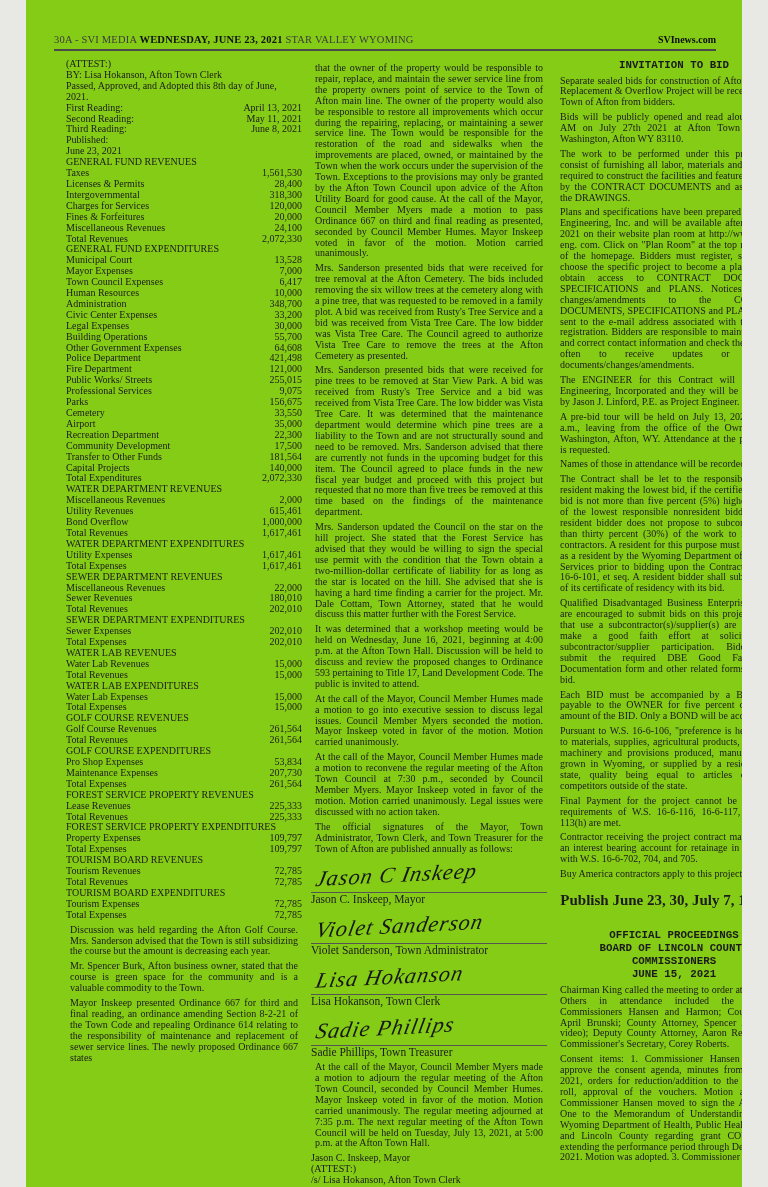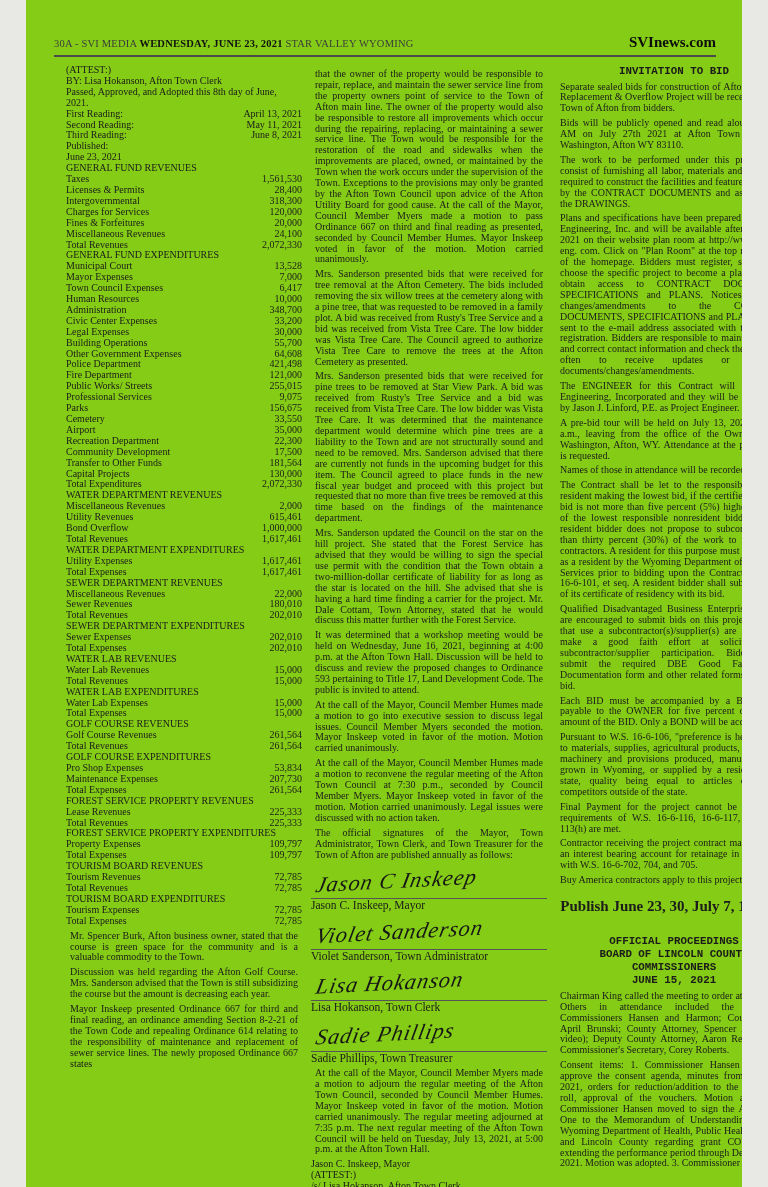--- a/index.html
+++ b/index.html
@@ -8,21 +8,21 @@
     background:#84cc16; color:#1b1b1b; overflow:hidden;
     font-family:"Liberation Serif","DejaVu Serif",serif;
   }
   
   .masthead {
     display:flex; justify-content:space-between; align-items:baseline;
     padding:34px 26px 4px 28px;
   }
   .masthead-left { font-size:10.5px; color:#3c3c3c; letter-spacing:.2px; }
   .masthead-left b { color:#111; }
-  .masthead-site { font-size:15px; font-weight:bold; color:#0d0d0d; }
+  .masthead-site { font-size:10px; font-weight:bold; color:#0d0d0d; }
   .masthead-rule { border:0; border-top:2px solid #4a4a4a; margin:0 26px 8px 28px; }
   
   .columns { display:flex; gap:9px; padding:0 22px 0 40px; }
   .col { width:236px; flex:0 0 236px; font-size:10px; line-height:10.9px; text-align:justify; }
   
   .ledger-row { display:flex; justify-content:space-between; line-height:10.9px; }
   .ledger-label { text-align:left; }
   .ledger-value { text-align:right; white-space:nowrap; padding-left:6px; }
   
   p.para { margin:4px; text-align:justify; }
@@ -232,21 +232,21 @@
             <span class="ledger-value">17,500</span>
           </div>
 
           <div class="ledger-row">
             <span class="ledger-label">Transfer to Other Funds</span>
             <span class="ledger-value">181,564</span>
           </div>
 
           <div class="ledger-row">
             <span class="ledger-label">Capital Projects</span>
-            <span class="ledger-value">130,000</span>
+            <span class="ledger-value">140,000</span>
           </div>
 
           <div class="ledger-row">
             <span class="ledger-label">Total Expenditures</span>
             <span class="ledger-value">2,072,330</span>
           </div>
 
           <div class="ledger-row">
             <span class="ledger-label">WATER DEPARTMENT REVENUES</span>
             <span class="ledger-value"></span>
@@ -442,22 +442,22 @@
             <span class="ledger-value">72,785</span>
           </div>
 
           <div class="ledger-row">
             <span class="ledger-label">Total Expenses</span>
             <span class="ledger-value">72,785</span>
           </div>
         </div>
       <div>
 
-      <p class="para">Mr. Spencer Burk, Afton business owner, stated that the course is green space for the community and is a valuable commodity to the Town.</p>
-          <p class="para">Discussion was held regarding the Afton Golf Course.  Mrs. Sanderson advised that the Town is still subsidizing the course but the amount is decreasing each year.</p>
+      <p class="para">Discussion was held regarding the Afton Golf Course.  Mrs. Sanderson advised that the Town is still subsidizing the course but the amount is decreasing each year.</p>
+          <p class="para">Mr. Spencer Burk, Afton business owner, stated that the course is green space for the community and is a valuable commodity to the Town.</p>
           <p class="para">Mayor Inskeep presented Ordinance 667 for third and final reading, an ordinance amending Section 8-2-21 of the Town Code and repealing Ordinance 614 relating to the responsibility of maintenance and replacement of sewer service lines.  The newly proposed Ordinance 667 states</p>
         </div>
     </div>
 
     <div class="col">
       <div>
 
       <p class="para">that the owner of the property would be responsible to repair, replace, and maintain the sewer service line from the property owners point of service to the Town of Afton main line. The owner of the property would also be responsible to restore all improvements which occur during the repairing, replacing, or maintaining a sewer service line.  The Town would be responsible for the restoration of the road and sidewalks when the improvements are placed, owned, or maintained by the Town when the work occurs under the supervision of the Town.  Exceptions to the provisions may only be granted by the Afton Town Council upon advice of the Afton Utility Board for good cause.  At the call of the Mayor, Council Member Myers made a motion to pass Ordinance 667 on third and final reading as presented, seconded by Council Member Humes. Mayor Inskeep voted in favor of the motion.  Motion carried unanimously.</p>
           <p class="para">Mrs. Sanderson presented bids that were received for tree removal at the Afton Cemetery.  The bids included removing the six willow trees at the cemetery along with a pine tree, that was requested to be removed in a family plot. A bid was received from Rusty's Tree Service and a bid was received from Vista Tree Care.  The low bidder was Vista Tree Care.  The Council agreed to authorize Vista Tree Care to remove the trees at the Afton Cemetery as presented.</p>
           <p class="para">Mrs. Sanderson presented bids that were received for pine trees to be removed at Star View Park.  A bid was received from Rusty's Tree Service and a bid was received from Vista Tree Care.  The low bidder was Vista Tree Care.  It was determined that the maintenance department would determine which pine trees are a liability to the Town and are not structurally sound and need to be removed.  Mrs. Sanderson advised that there are currently not funds in the upcoming budget for this item.  The Council agreed to place funds in the new fiscal year budget and proceed with this project but requested that no more than five trees be removed at this time based on the findings of the maintenance department.</p>

